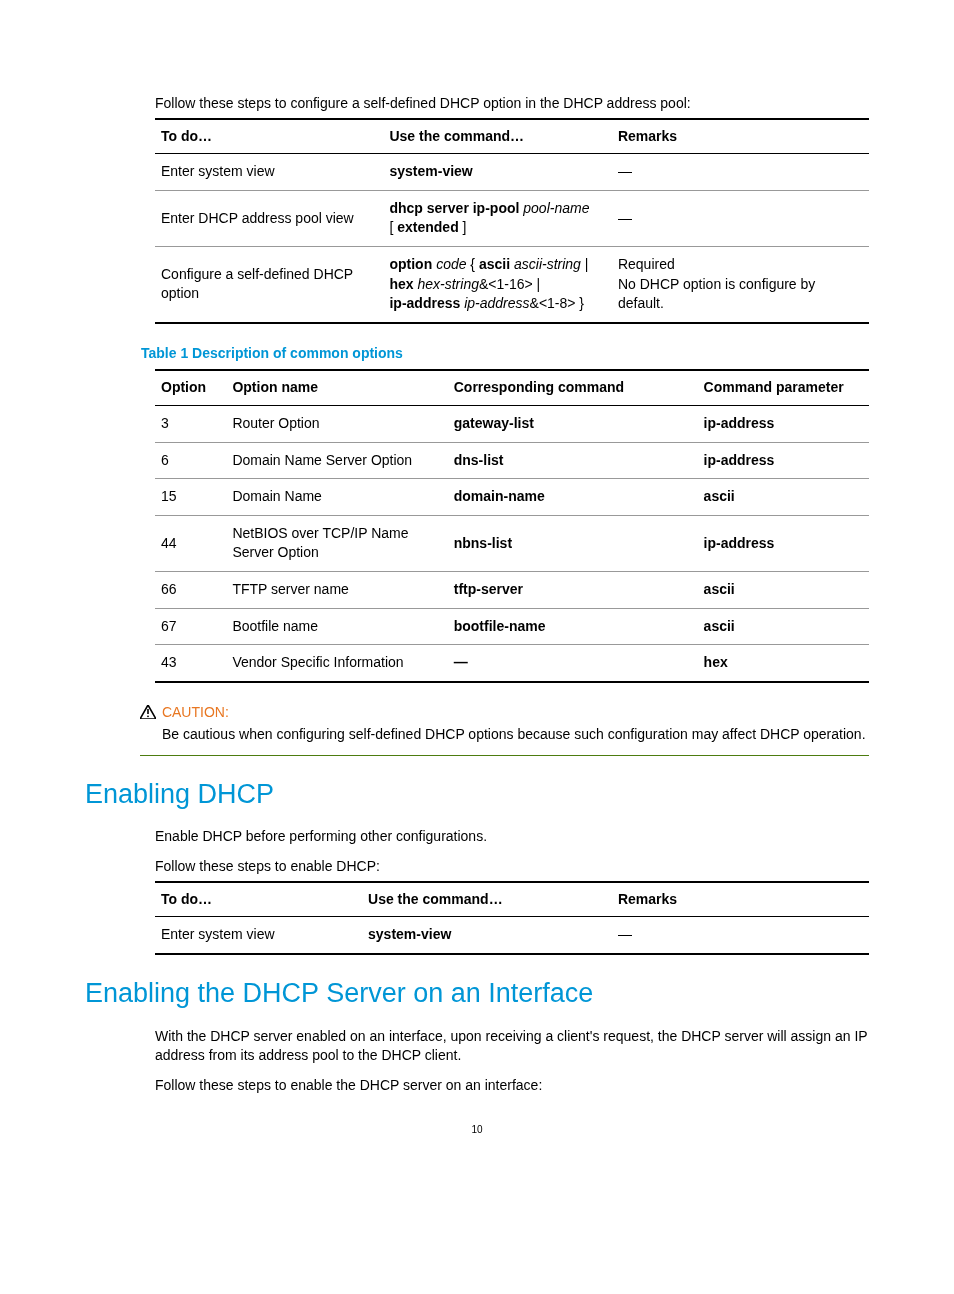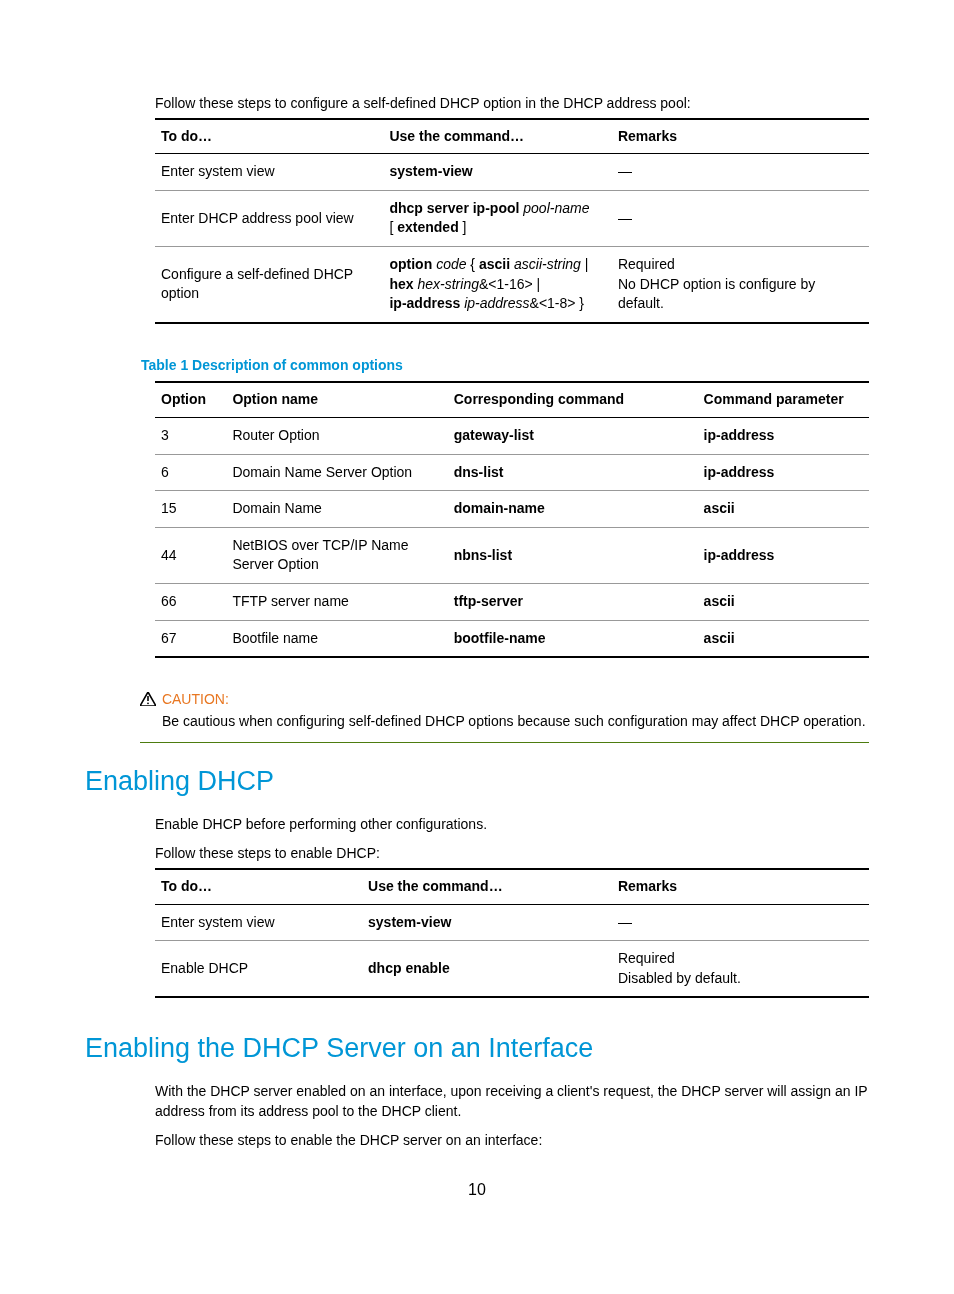--- a/index.html
+++ b/index.html
@@ -13,21 +13,21 @@
   }
   .intro-text {
     margin-bottom: 4px;
     margin-left: 70px;
   }
   table {
     border-collapse: collapse;
     width: 100%;
     margin-left: 70px;
     width: calc(100% - 70px);
-    margin-bottom: 32px;
+    margin-bottom: 20px;
   }
   table.config-table {
     border-top: 2px solid #000;
     border-bottom: 2px solid #000;
   }
   table.config-table th {
     text-align: left;
     font-weight: bold;
     padding: 7px 6px;
     border-bottom: 1px solid #000;
@@ -74,21 +74,21 @@
   }
   h1 {
     color: #0096d6;
     font-weight: normal;
     font-size: 27px;
     margin: 20px 0 12px 0;
   }
   .page-num {
     text-align: center;
     margin-top: 28px;
-    font-size: 16px;
+    font-size: 10px;
   }
   .dash { font-family: Arial; }
 </style>
 </head>
 <body>
 
 <p class="intro-text">Follow these steps to configure a self-defined DHCP option in the DHCP address pool:</p>
 
 <table class="config-table">
   <tbody>
@@ -165,20 +165,26 @@
         <td>66</td>
         <td>TFTP server name</td>
         <td class="bold">tftp-server</td>
         <td class="bold">ascii</td>
       </tr>
       <tr>
         <td>67</td>
         <td>Bootfile name</td>
         <td class="bold">bootfile-name</td>
         <td class="bold">ascii</td>
+      </tr>
+      <tr>
+        <td>43</td>
+        <td>Vendor Specific Information</td>
+        <td class="bold">—</td>
+        <td class="bold">hex</td>
       </tr>
     </tbody>
 </table>
 
 <div class="caution-block">
   <span class="caution-icon">
     <svg width="16" height="14" viewBox="0 0 16 14">
         <path d="M8 0 L16 14 L0 14 Z" fill="none" stroke="#000" stroke-width="1.6"></path>
         <line x1="8" y1="4" x2="8" y2="9" stroke="#000" stroke-width="1.6"></line>
         <circle cx="8" cy="11.3" r="0.9" fill="#000"></circle>
@@ -197,28 +203,20 @@
       <tr>
     <th style="width:29%">To do…</th>
     <th style="width:35%">Use the command…</th>
     <th>Remarks</th>
   </tr>
   <tr>
     <td>Enter system view</td>
     <td class="bold">system-view</td>
     <td class="dash">—</td>
   </tr>
-  <tr>
-    <td>Enable DHCP</td>
-    <td class="bold">dhcp enable</td>
-    <td>
-      <span>Required</span><br>
-      <span>Disabled by default.</span>
-    </td>
-  </tr>
 </tbody>
   </table>
 
 <h1>Enabling the DHCP Server on an Interface</h1>
 <p class="intro-text">With the DHCP server enabled on an interface, upon receiving a client's request, the DHCP server will assign an IP address from its address pool to the DHCP client.</p>
 <p class="intro-text" style="margin-top:10px">Follow these steps to enable the DHCP server on an interface:</p>
 
 <div class="page-num">10</div>
 
 </body></html>

